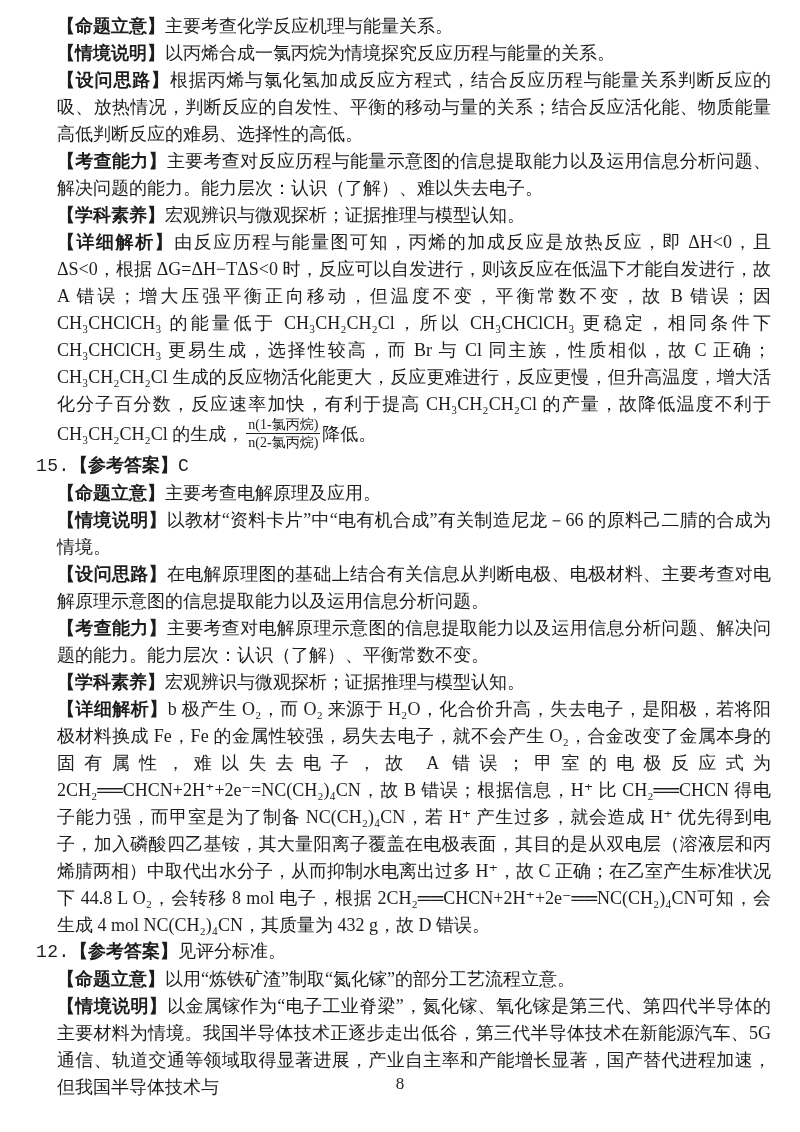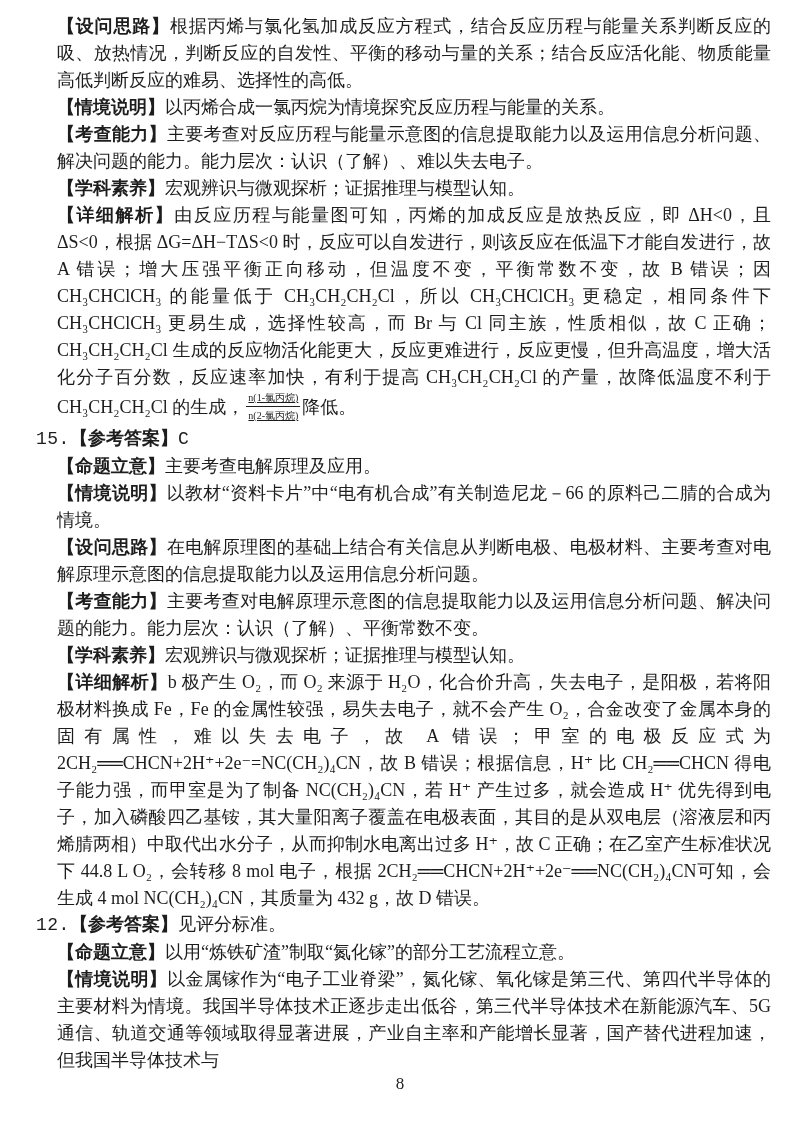--- a/index.html
+++ b/index.html
@@ -21,48 +21,48 @@
     line-height: 27px;
     text-align: justify;
   }
   p.numbered { text-indent: -21px; font-family: Liberation Mono, monospace; }
   .pnum { letter-spacing: 0.5px; }
   .label { font-weight: bold; }
   .frac {
     display: inline-block;
     vertical-align: middle;
     text-align: center;
-    font-size: 10px;
+    font-size: 14px;
     line-height: 17px;
     margin: 0 2px;
     transform: translateY(-2px);
     text-indent: 0;
-    text-decoration: underline;
   }
   .frac-num { display: block; border-bottom: 1px solid #1d1d1d; padding: 0 2px; }
   .frac-den { display: block; padding: 0 2px; }
   .footer {
     position: absolute;
     bottom: 38px;
     left: 0;
     width: 100%;
     text-align: center;
     font-size: 17px;
     color: #222;
   }
 </style>
 </head>
 <body>
 
 <div class="content">
 
+  <p class="para"><span class="label">【命题立意】</span><span>主要考查化学反应机理与能量关系。</span></p>
+
+  <p class="para"><span class="label">【情境说明】</span><span>以丙烯合成一氯丙烷为情境探究反应历程与能量的关系。</span></p>
 
   <p class="para"><span class="label">【设问思路】</span><span>根据丙烯与氯化氢加成反应方程式，结合反应历程与能量关系判断反应的吸、放热情况，判断反应的自发性、平衡的移动与量的关系；结合反应活化能、物质能量高低判断反应的难易、选择性的高低。</span></p>
-
-  <p class="para"><span class="label">【情境说明】</span><span>以丙烯合成一氯丙烷为情境探究反应历程与能量的关系。</span></p>
 
   <p class="para"><span class="label">【考查能力】</span><span>主要考查对反应历程与能量示意图的信息提取能力以及运用信息分析问题、解决问题的能力。能力层次：认识（了解）、难以失去电子。</span></p>
 
   <p class="para"><span class="label">【学科素养】</span><span>宏观辨识与微观探析；证据推理与模型认知。</span></p>
 
   <p class="para"><span class="label">【详细解析】</span><span>由反应历程与能量图可知，丙烯的加成反应是放热反应，即 ΔH&lt;0，且 ΔS&lt;0，根据 ΔG=ΔH−TΔS&lt;0 时，反应可以自发进行，则该反应在低温下才能自发进行，故 A 错误；增大压强平衡正向移动，但温度不变，平衡常数不变，故 B 错误；因 CH₃CHClCH₃ 的能量低于 CH₃CH₂CH₂Cl，所以 CH₃CHClCH₃ 更稳定，相同条件下 CH₃CHClCH₃ 更易生成，选择性较高，而 Br 与 Cl 同主族，性质相似，故 C 正确；CH₃CH₂CH₂Cl 生成的反应物活化能更大，反应更难进行，反应更慢，但升高温度，增大活化分子百分数，反应速率加快，有利于提高 CH₃CH₂CH₂Cl 的产量，故降低温度不利于 CH₃CH₂CH₂Cl 的生成，</span><span class="frac"><span class="frac-num">n(1-氯丙烷)</span><span class="frac-den">n(2-氯丙烷)</span></span><span>降低。</span></p>
 
   <p class="para numbered"><span class="pnum">15.</span><span class="label">【参考答案】</span><span>C</span></p>
 
   <p class="para"><span class="label">【命题立意】</span><span>主要考查电解原理及应用。</span></p>

